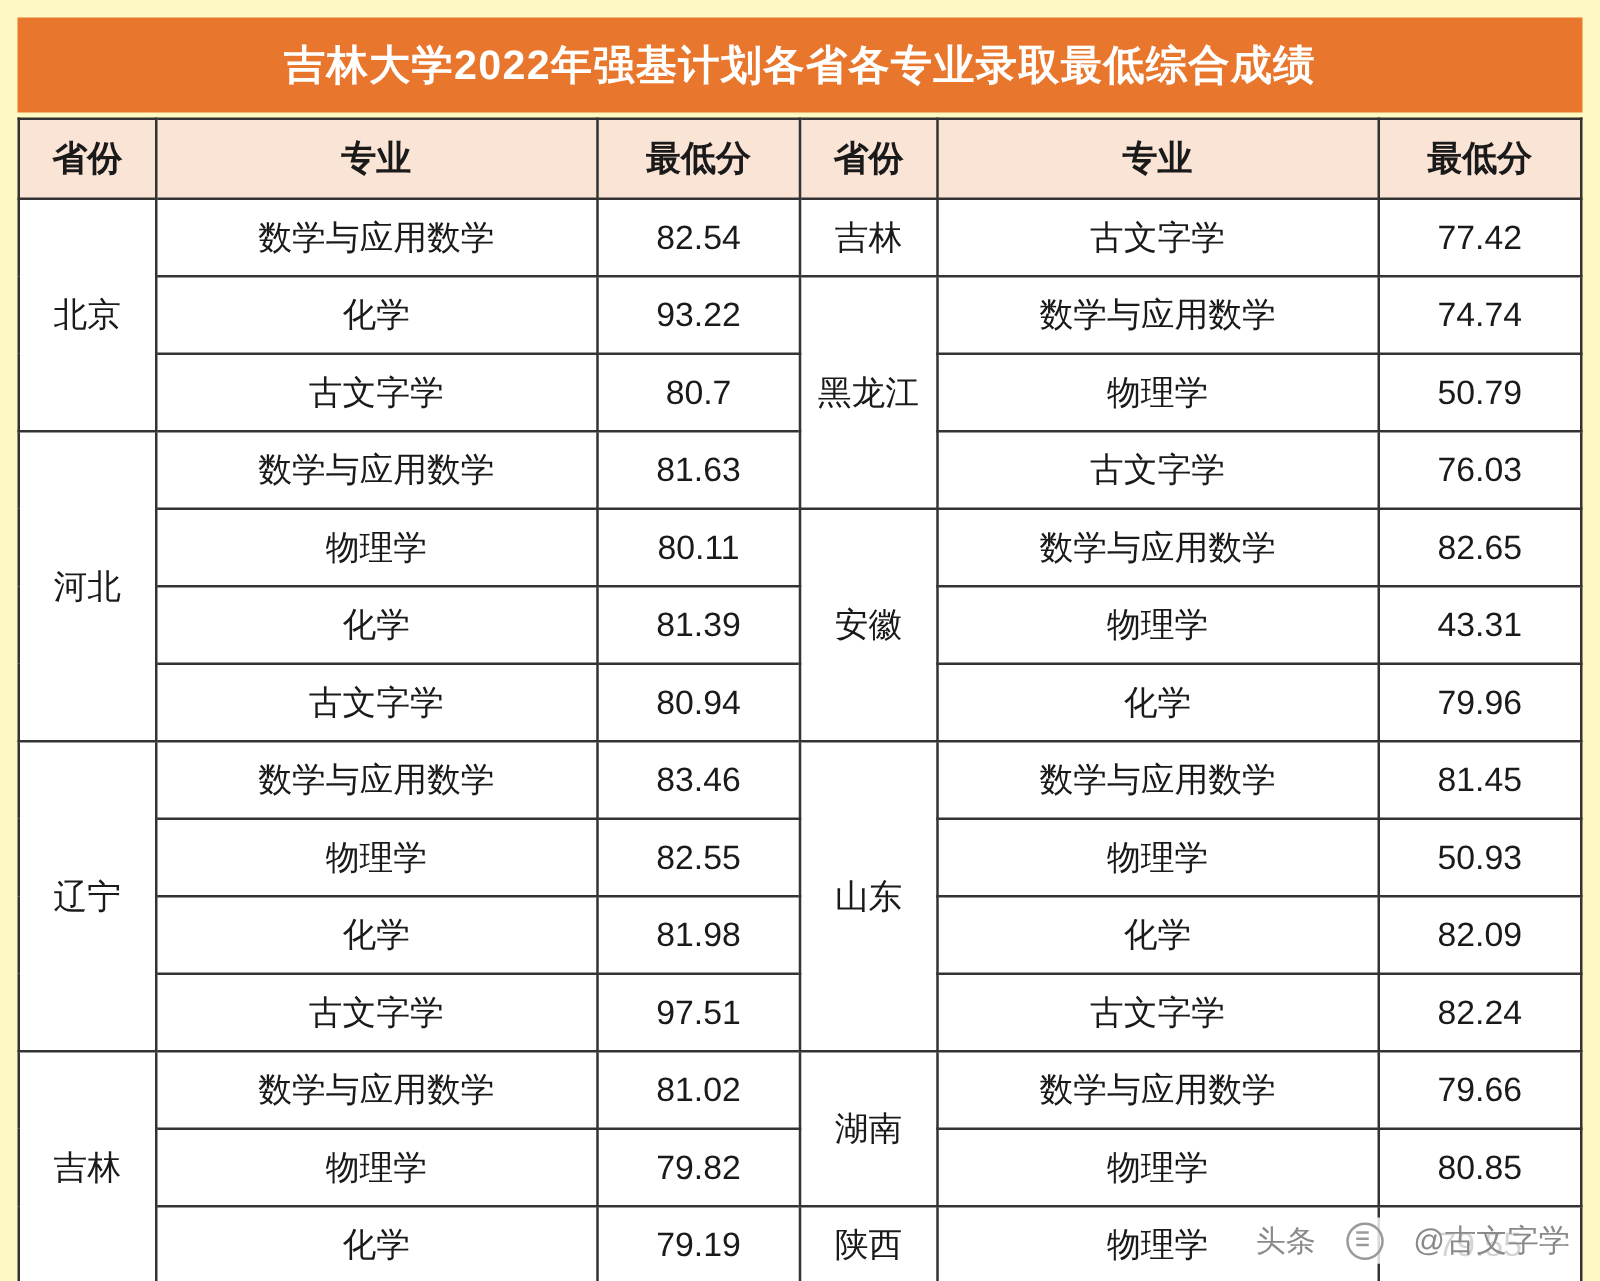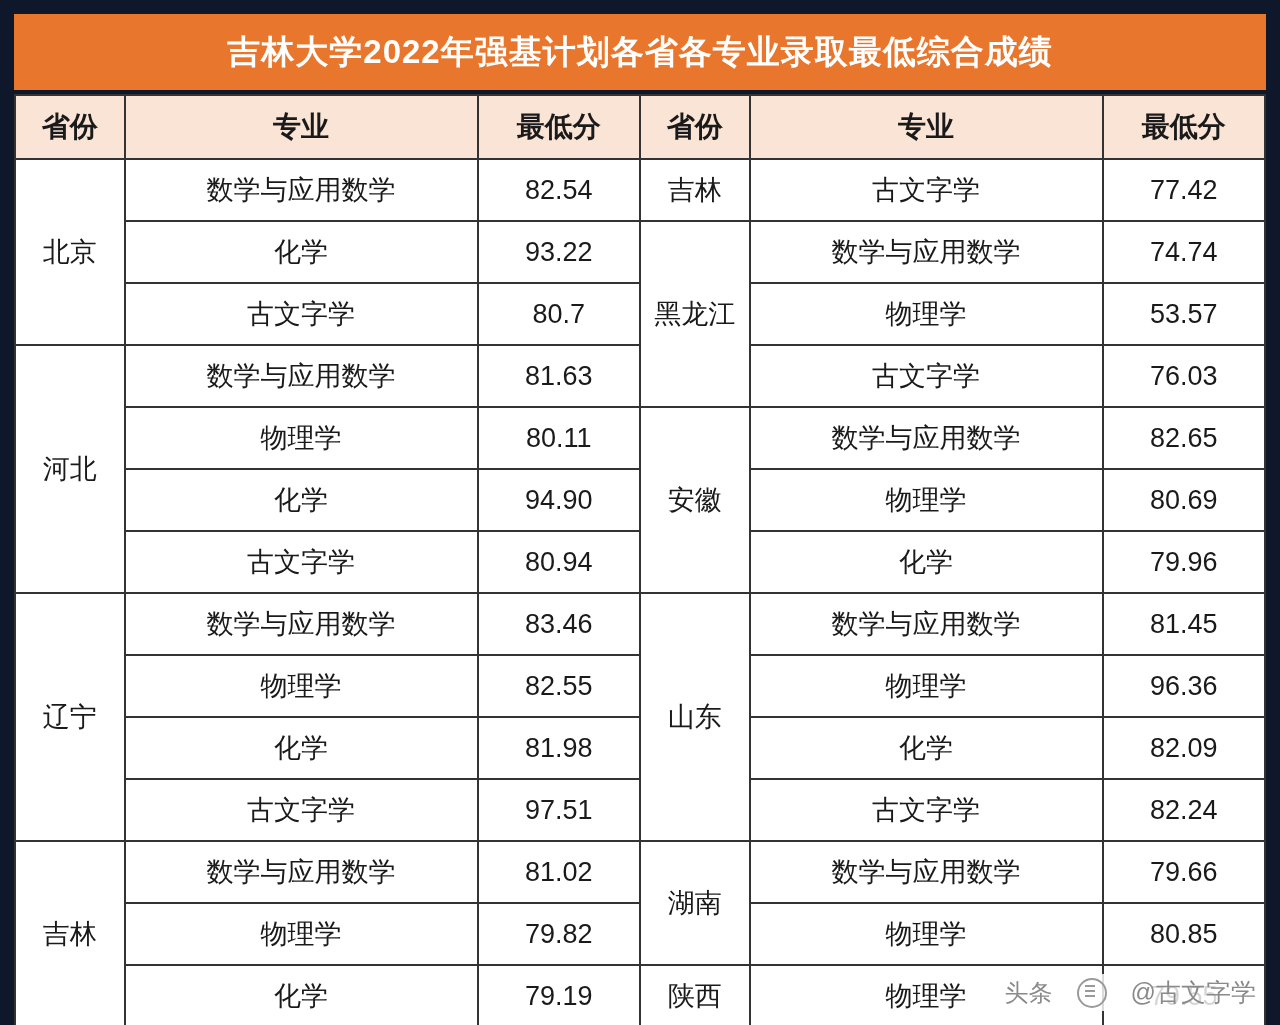--- a/index.html
+++ b/index.html
@@ -10,21 +10,21 @@
   body {
     width: 1280px;
     height: 1025px;
     font-family: "Liberation Sans", sans-serif;
     overflow: hidden;
   }
   .page {
     position: relative;
     width: 1280px;
     height: 1025px;
-    background: #0f172a;
+    background: #fef9c3;
     box-sizing: border-box;
     padding: 14px 14px 0 14px;
   }
   .title-bar {
     height: 76px;
     background: #e8762c;
     display: flex;
     align-items: center;
     justify-content: center;
     box-sizing: border-box;
@@ -149,61 +149,61 @@
           <td class="major-cell">化学</td>
           <td class="score-cell">93.22</td>
           <td class="prov-cell" rowspan="3">黑龙江</td>
           <td class="major-cell">数学与应用数学</td>
           <td class="score-cell">74.74</td>
         </tr>
         <tr>
           <td class="major-cell">古文字学</td>
           <td class="score-cell">80.7</td>
           <td class="major-cell">物理学</td>
-          <td class="score-cell">53.57</td>
+          <td class="score-cell">50.79</td>
         </tr>
         <tr>
           <td class="prov-cell" rowspan="4">河北</td>
           <td class="major-cell">数学与应用数学</td>
           <td class="score-cell">81.63</td>
           <td class="major-cell">古文字学</td>
           <td class="score-cell">76.03</td>
         </tr>
         <tr>
           <td class="major-cell">物理学</td>
           <td class="score-cell">80.11</td>
           <td class="prov-cell" rowspan="3">安徽</td>
           <td class="major-cell">数学与应用数学</td>
           <td class="score-cell">82.65</td>
         </tr>
         <tr>
           <td class="major-cell">化学</td>
-          <td class="score-cell">94.90</td>
-          <td class="major-cell">物理学</td>
-          <td class="score-cell">80.69</td>
+          <td class="score-cell">81.39</td>
+          <td class="major-cell">物理学</td>
+          <td class="score-cell">43.31</td>
         </tr>
         <tr>
           <td class="major-cell">古文字学</td>
           <td class="score-cell">80.94</td>
           <td class="major-cell">化学</td>
           <td class="score-cell">79.96</td>
         </tr>
         <tr>
           <td class="prov-cell" rowspan="4">辽宁</td>
           <td class="major-cell">数学与应用数学</td>
           <td class="score-cell">83.46</td>
           <td class="prov-cell" rowspan="4">山东</td>
           <td class="major-cell">数学与应用数学</td>
           <td class="score-cell">81.45</td>
         </tr>
         <tr>
           <td class="major-cell">物理学</td>
           <td class="score-cell">82.55</td>
           <td class="major-cell">物理学</td>
-          <td class="score-cell">96.36</td>
+          <td class="score-cell">50.93</td>
         </tr>
         <tr>
           <td class="major-cell">化学</td>
           <td class="score-cell">81.98</td>
           <td class="major-cell">化学</td>
           <td class="score-cell">82.09</td>
         </tr>
         <tr>
           <td class="major-cell">古文字学</td>
           <td class="score-cell">97.51</td>

